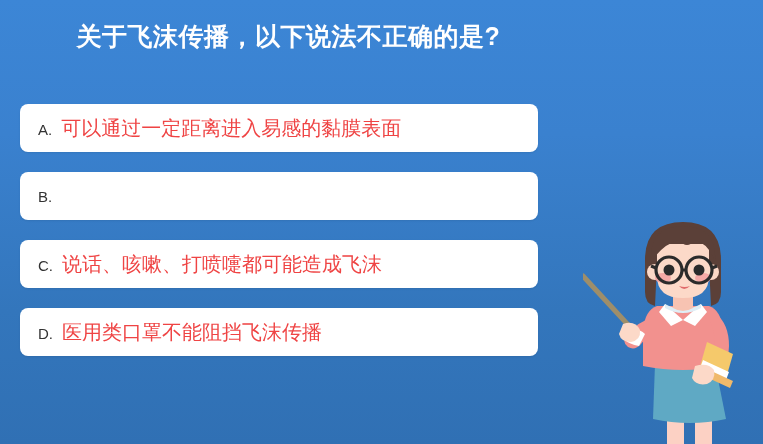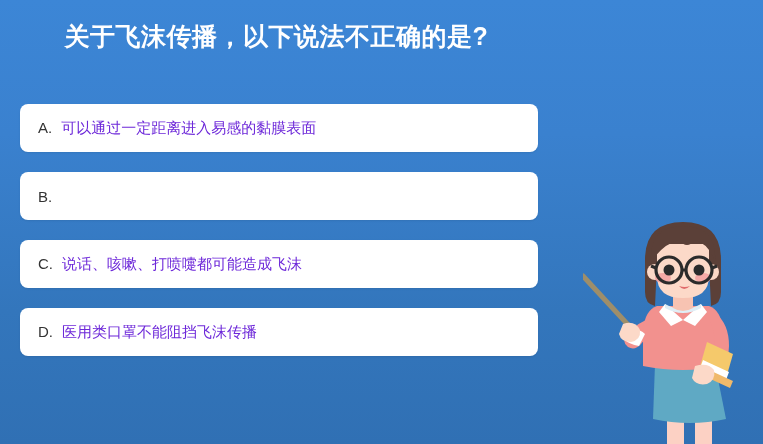--- a/index.html
+++ b/index.html
@@ -12,21 +12,21 @@
     width: 763px;
     height: 444px;
     overflow: hidden;
     background: linear-gradient(180deg, #3c86d6 0%, #3a81cf 30%, #3376bc 70%, #3070b4 100%);
     font-family: "Liberation Sans", "DejaVu Sans", sans-serif;
   }
 
   
   .title-wrap {
     position: absolute;
-    left: 4px;
+    left: 16px;
     top: 14px;
     width: 545px;
     height: 44px;
     display: flex;
     align-items: center;
     justify-content: center;
   }
   .title {
     color: #ffffff;
     font-size: 25px;
@@ -58,22 +58,22 @@
     align-items: baseline;
     padding-left: 18px;
     white-space: nowrap;
   }
   .option-letter {
     color: #333333;
     font-size: 15px;
     margin-right: 9px;
   }
   .option-text {
-    color: #6d28d9;
-    font-size: 15px;
+    color: #ef4444;
+    font-size: 20px;
   }
 
   
   .teacher {
     position: absolute;
     right: 0;
     bottom: 0;
     width: 180px;
     height: 230px;
   }

